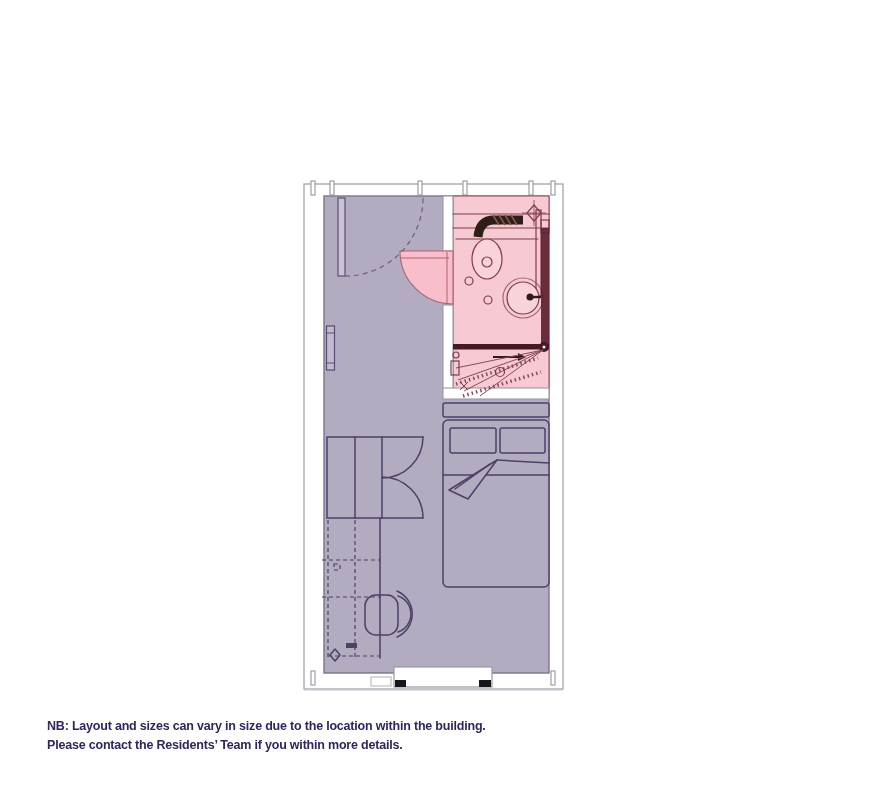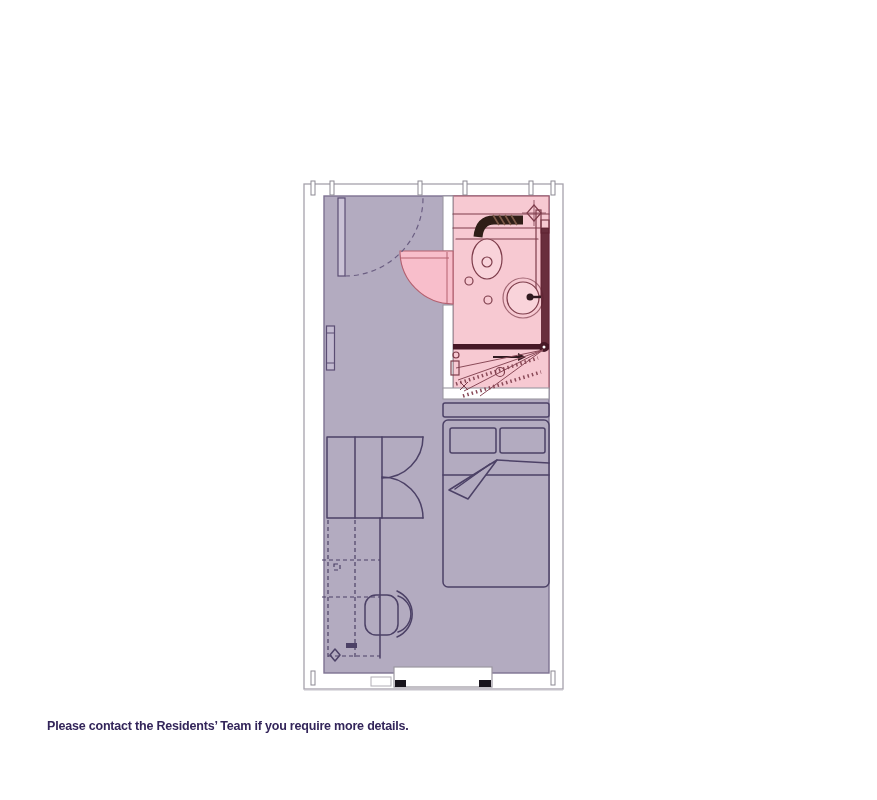--- a/index.html
+++ b/index.html
@@ -173,14 +173,15 @@
 
   <g>
     <rect x="371" y="677" width="20" height="9" fill="#ffffff" stroke="#b1aeb6" stroke-width="1"></rect>
     <rect x="394" y="667" width="98" height="20" fill="#ffffff" stroke="#9b97a1" stroke-width="1.2"></rect>
     <rect x="395" y="680" width="11" height="7" fill="#18141c"></rect>
     <rect x="479" y="680" width="12" height="7" fill="#18141c"></rect>
   </g>
 </svg>
 
 <div class="note">
-  <div>Please contact the Residents’ Team if you require more details.</div>
+  <div>NB: Layout and sizes can vary in size due to the location within the building.</div>
+  <div>Please contact the Residents’ Team if you within more details.</div>
 </div>
 
 </body></html>

